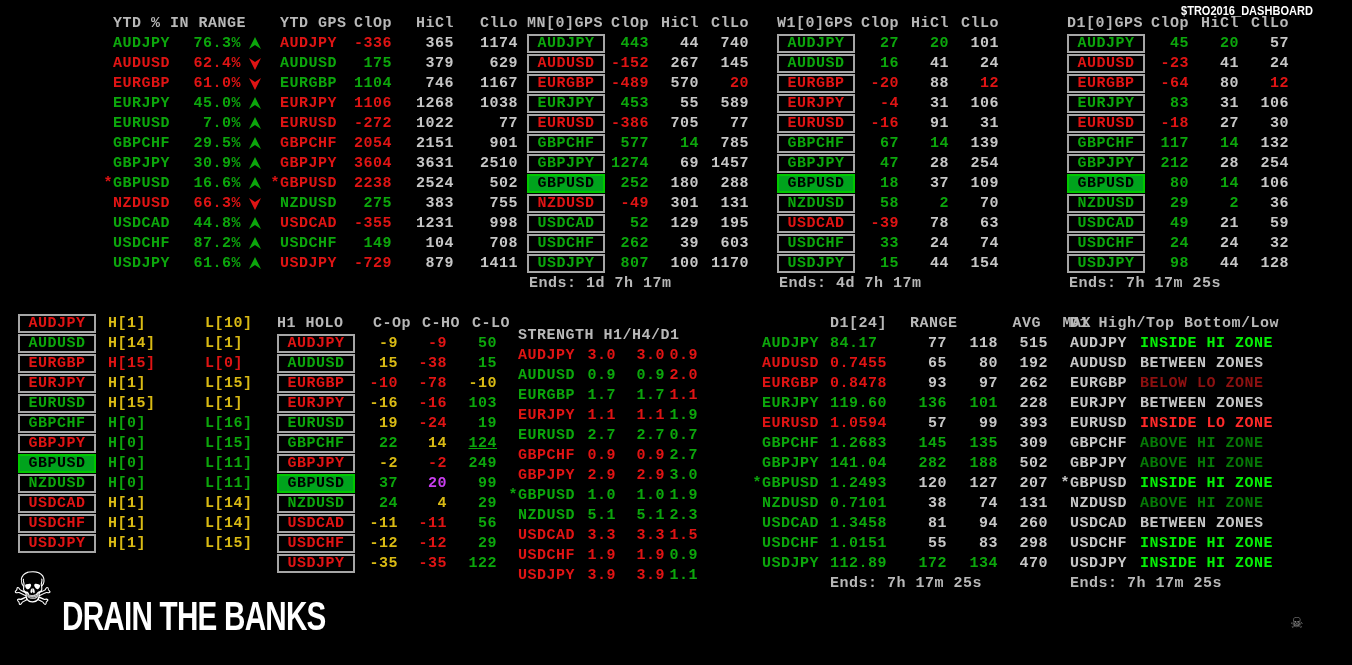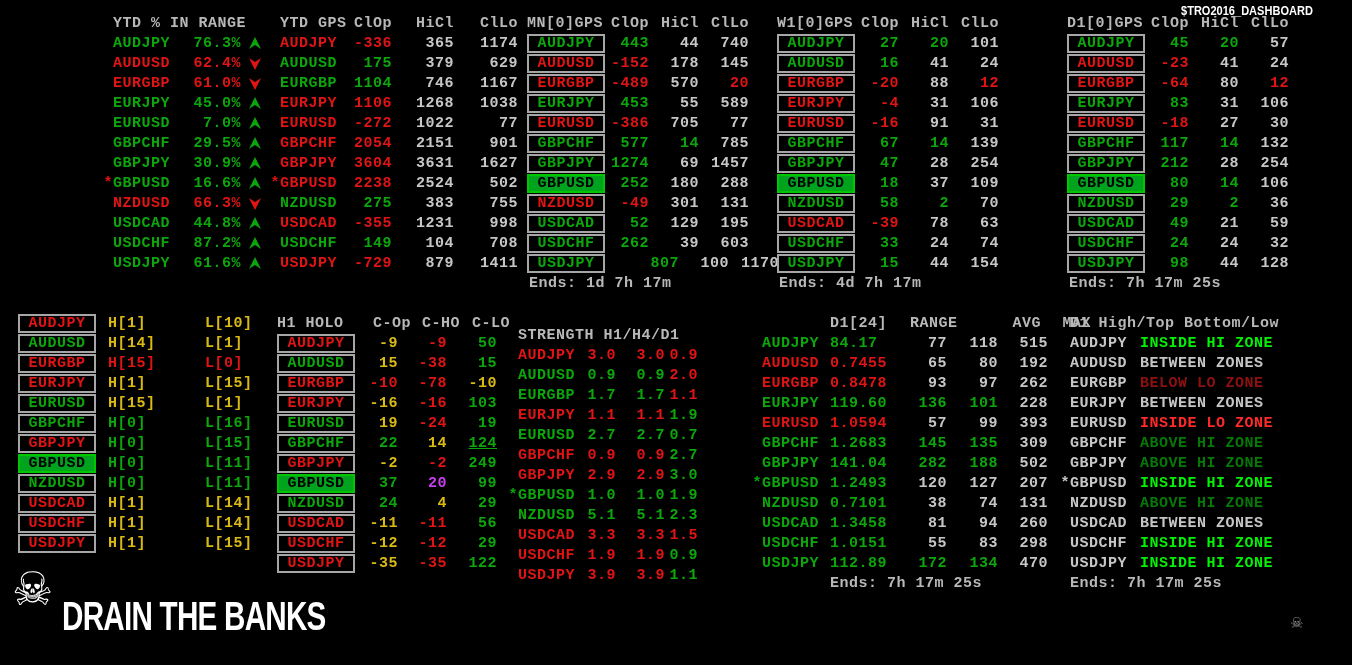--- a/index.html
+++ b/index.html
@@ -209,21 +209,21 @@
         <span class="cell al c-r" style="width: 66px;">GBPCHF</span>
         <span class="cell ar c-r" style="width: 46px;">2054</span>
         <span class="cell ar c-gray" style="width: 62px;">2151</span>
         <span class="cell ar c-gray" style="width: 64px;">901</span>
       </div>
       <div class="row">
         <span class="cell ar c-gray" style="width: 10px;"></span>
         <span class="cell al c-r" style="width: 66px;">GBPJPY</span>
         <span class="cell ar c-r" style="width: 46px;">3604</span>
         <span class="cell ar c-gray" style="width: 62px;">3631</span>
-        <span class="cell ar c-gray" style="width: 64px;">1627</span>
+        <span class="cell ar c-gray" style="width: 64px;">2510</span>
       </div>
       <div class="row">
         <span class="cell ar c-r" style="width: 10px;">*</span>
         <span class="cell al c-r" style="width: 66px;">GBPUSD</span>
         <span class="cell ar c-r" style="width: 46px;">2238</span>
         <span class="cell ar c-gray" style="width: 62px;">2524</span>
         <span class="cell ar c-gray" style="width: 64px;">502</span>
       </div>
       <div class="row">
         <span class="cell ar c-gray" style="width: 10px;"></span>
@@ -267,21 +267,21 @@
         </div>
         <span class="cell ar c-g" style="width: 44px;">443</span>
         <span class="cell ar c-gray" style="width: 50px;">44</span>
         <span class="cell ar c-gray" style="width: 50px;">740</span>
       </div>
       <div class="row">
         <div class="box" style="width: 78px;">
           <span class="cell al c-r">AUDUSD</span>
         </div>
         <span class="cell ar c-r" style="width: 44px;">-152</span>
-        <span class="cell ar c-gray" style="width: 50px;">178</span>
+        <span class="cell ar c-gray" style="width: 50px;">267</span>
         <span class="cell ar c-gray" style="width: 50px;">145</span>
       </div>
       <div class="row">
         <div class="box" style="width: 78px;">
           <span class="cell al c-r">EURGBP</span>
         </div>
         <span class="cell ar c-r" style="width: 44px;">-489</span>
         <span class="cell ar c-gray" style="width: 50px;">570</span>
         <span class="cell ar c-r" style="width: 50px;">20</span>
       </div>
@@ -346,21 +346,21 @@
           <span class="cell al c-g">USDCHF</span>
         </div>
         <span class="cell ar c-g" style="width: 44px;">262</span>
         <span class="cell ar c-gray" style="width: 50px;">39</span>
         <span class="cell ar c-gray" style="width: 50px;">603</span>
       </div>
       <div class="row">
         <div class="box" style="width: 78px;">
           <span class="cell al c-g">USDJPY</span>
         </div>
-        <span class="cell ar c-g" style="width: 44px; margin-left: 30px;">807</span>
+        <span class="cell ar c-g" style="width: 44px;">807</span>
         <span class="cell ar c-gray" style="width: 50px;">100</span>
         <span class="cell ar c-gray" style="width: 50px;">1170</span>
       </div>
       <div class="row">
         <span class="cell al hdr" style="margin-left: 2px;">Ends: 1d 7h 17m</span>
       </div>
     </div>
   <div class="t" style="left: 777px; top: 13px;">
       <div class="row">
         <span class="cell al hdr" style="width: 78px;">W1[0]GPS</span>

